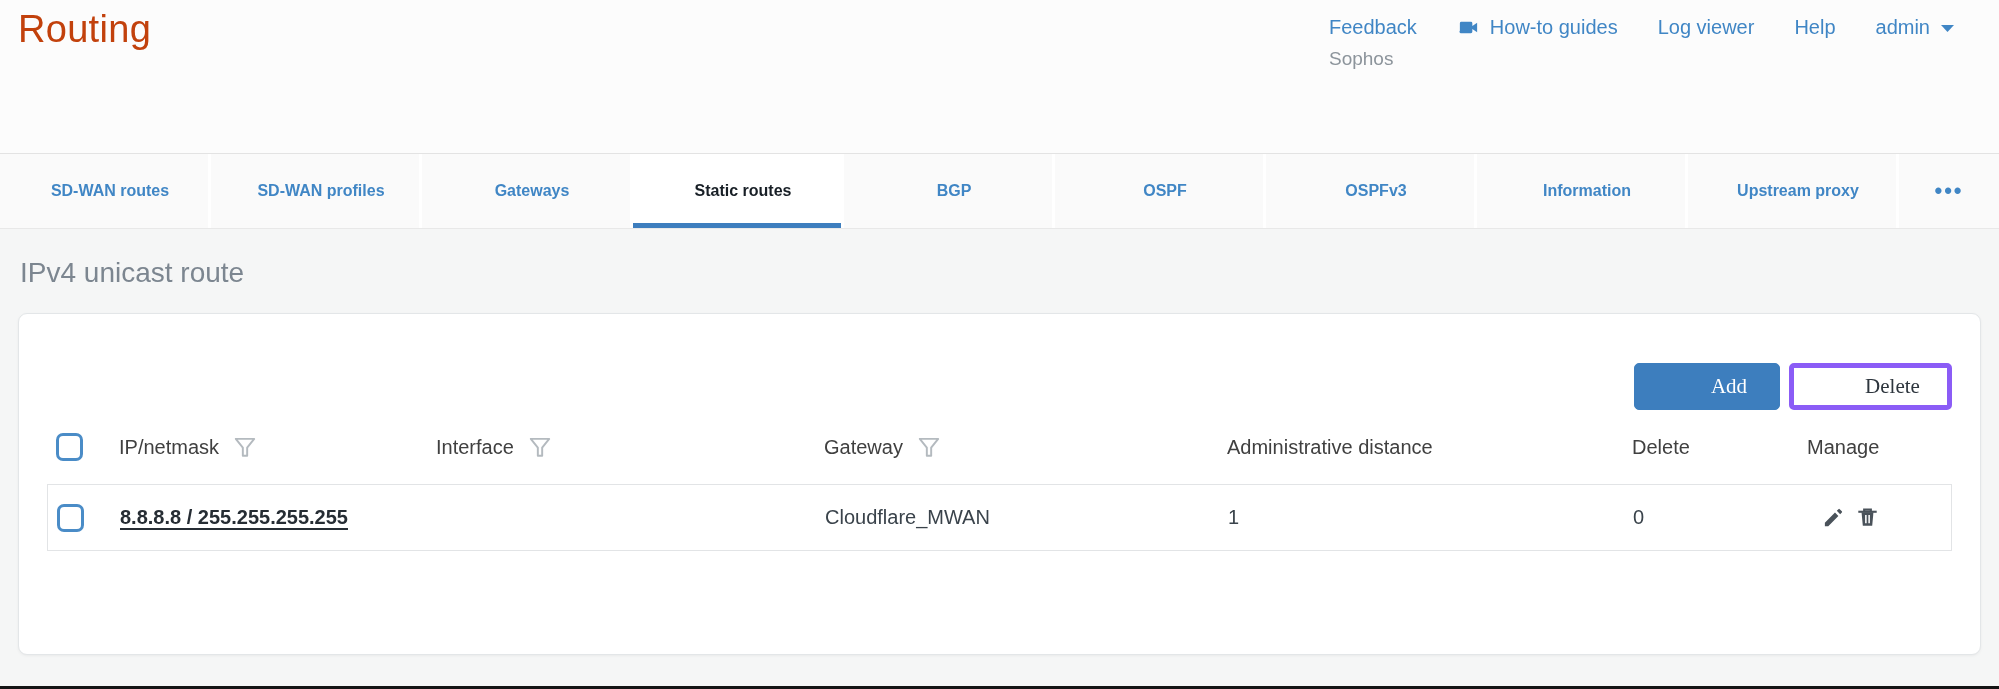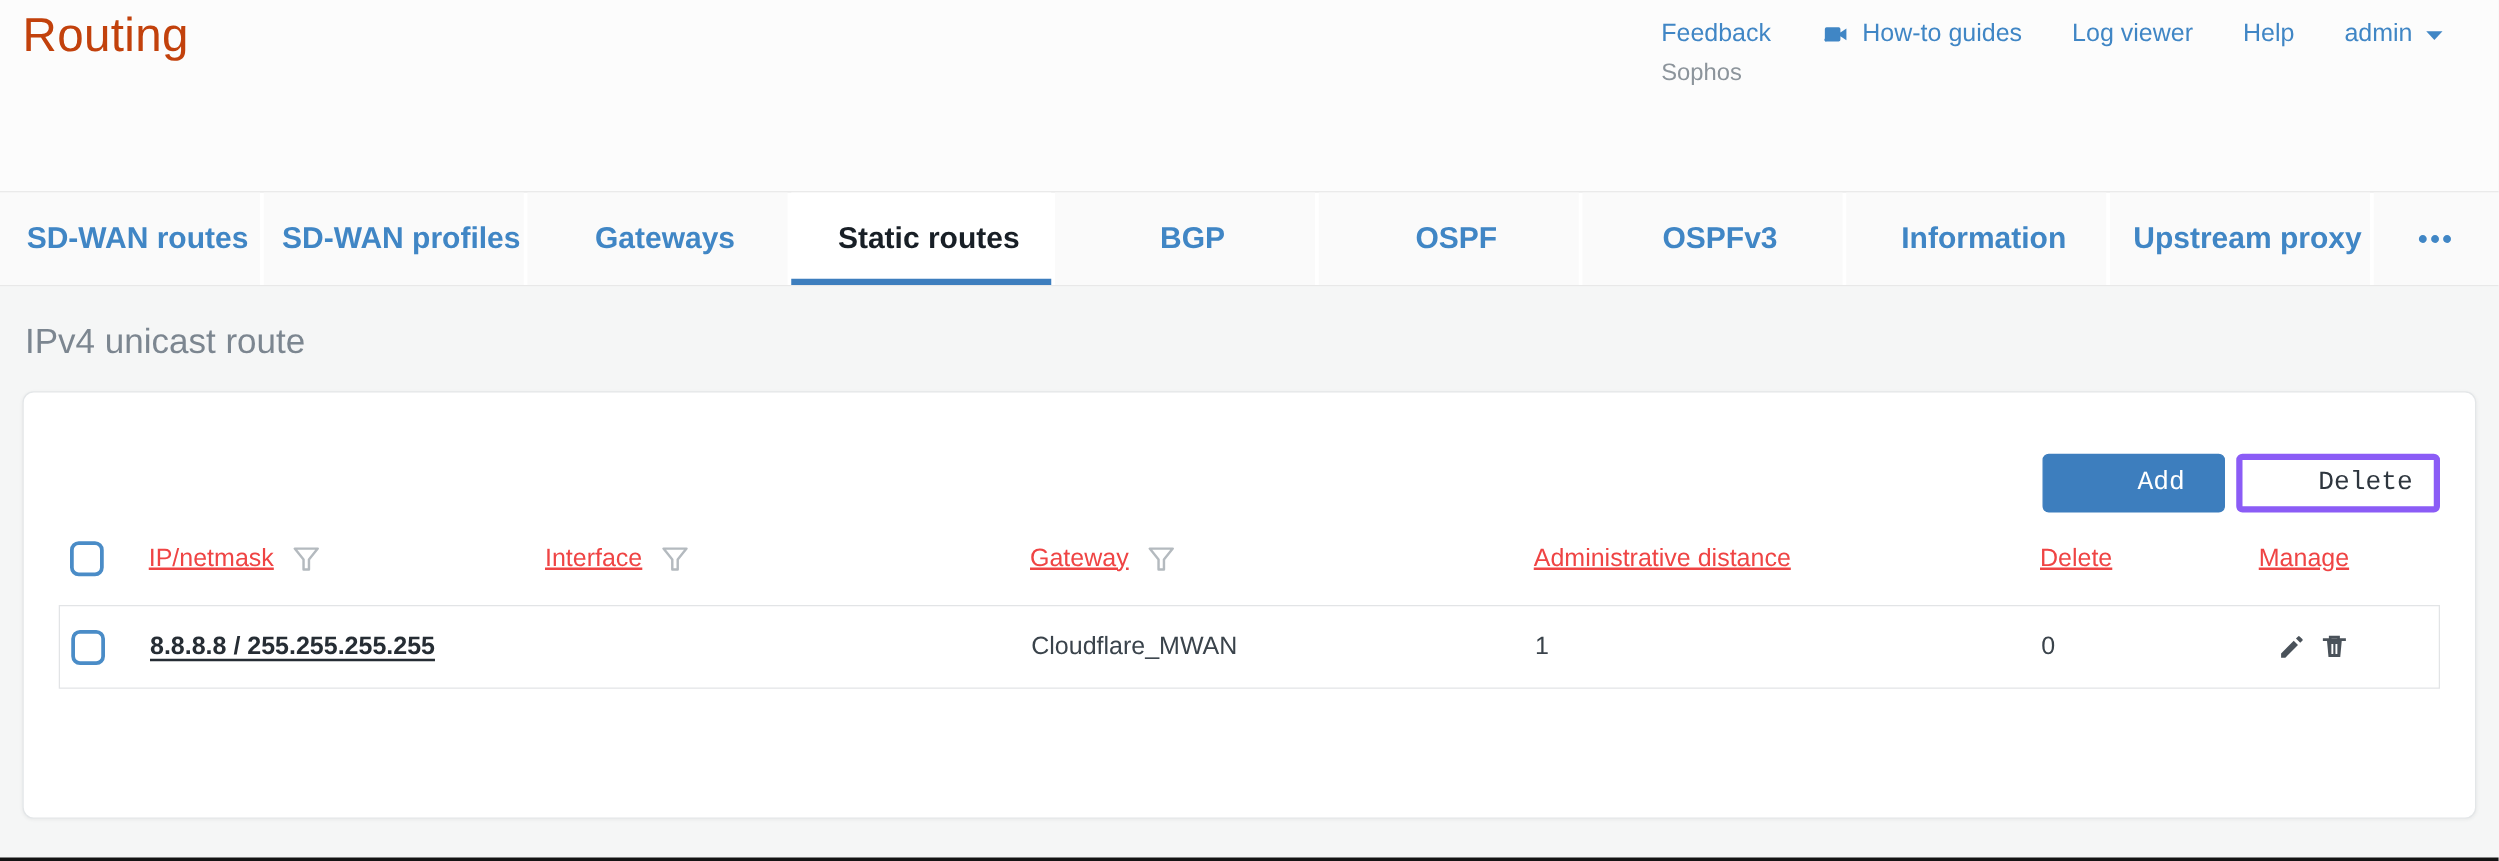--- a/index.html
+++ b/index.html
@@ -47,21 +47,21 @@
     border-bottom: 1px solid #E8E8E8;
     display: flex;
   }
   .tab {
     width: 208px;
     margin-right: 3px;
     background: #FAFAFA;
     display: flex;
     align-items: center;
     justify-content: center;
-    font-size: 24px;
+    font-size: 16px;
     font-weight: 700;
     color: #4086C5;
     cursor: pointer;
     position: relative;
     white-space: nowrap;
     padding-left: 12px;
   }
   .tab.active { background: #FFFFFF; color: #181F26; }
   .tab.active::after {
     content: "";
@@ -102,21 +102,21 @@
   .actions {
     display: flex;
     justify-content: flex-end;
     gap: 9px;
     padding-top: 49px;
   }
   .btn {
     height: 47px;
     border-radius: 5px;
     font-size: 21px;
-    font-family: Liberation Mono, monospace;
+    font-family: Liberation Serif, serif;
     cursor: pointer;
     padding-left: 44px;
   }
   .btn-primary {
     width: 146px;
     background: #3D7EBE;
     border: 1px solid #3D7EBE;
     color: #FFFFFF;
   }
   .btn-secondary {
@@ -124,21 +124,21 @@
     background: #FFFFFF;
     border: 5px solid #8b5cf6;
     color: #2E363E;
   }
 
   .grid {
     display: grid;
     grid-template-columns: 72px 317px 388px 403px 405px 175px 1fr;
     align-items: center;
   }
-  .table-head { height: 74px; color: #ef4444; font-size: 20px; text-decoration: underline; }
+  .table-head { height: 74px; color: #404040; font-size: 20px; }
   .head-cell { display: flex; align-items: center; gap: 13px; white-space: nowrap; }
   .table-row {
     border: 1px solid #E2E4E6;
     height: 67px;
     background: #FFFFFF;
     font-size: 20px;
     color: #3A434B;
   }
   .checkbox {
     width: 27px; height: 28px;

